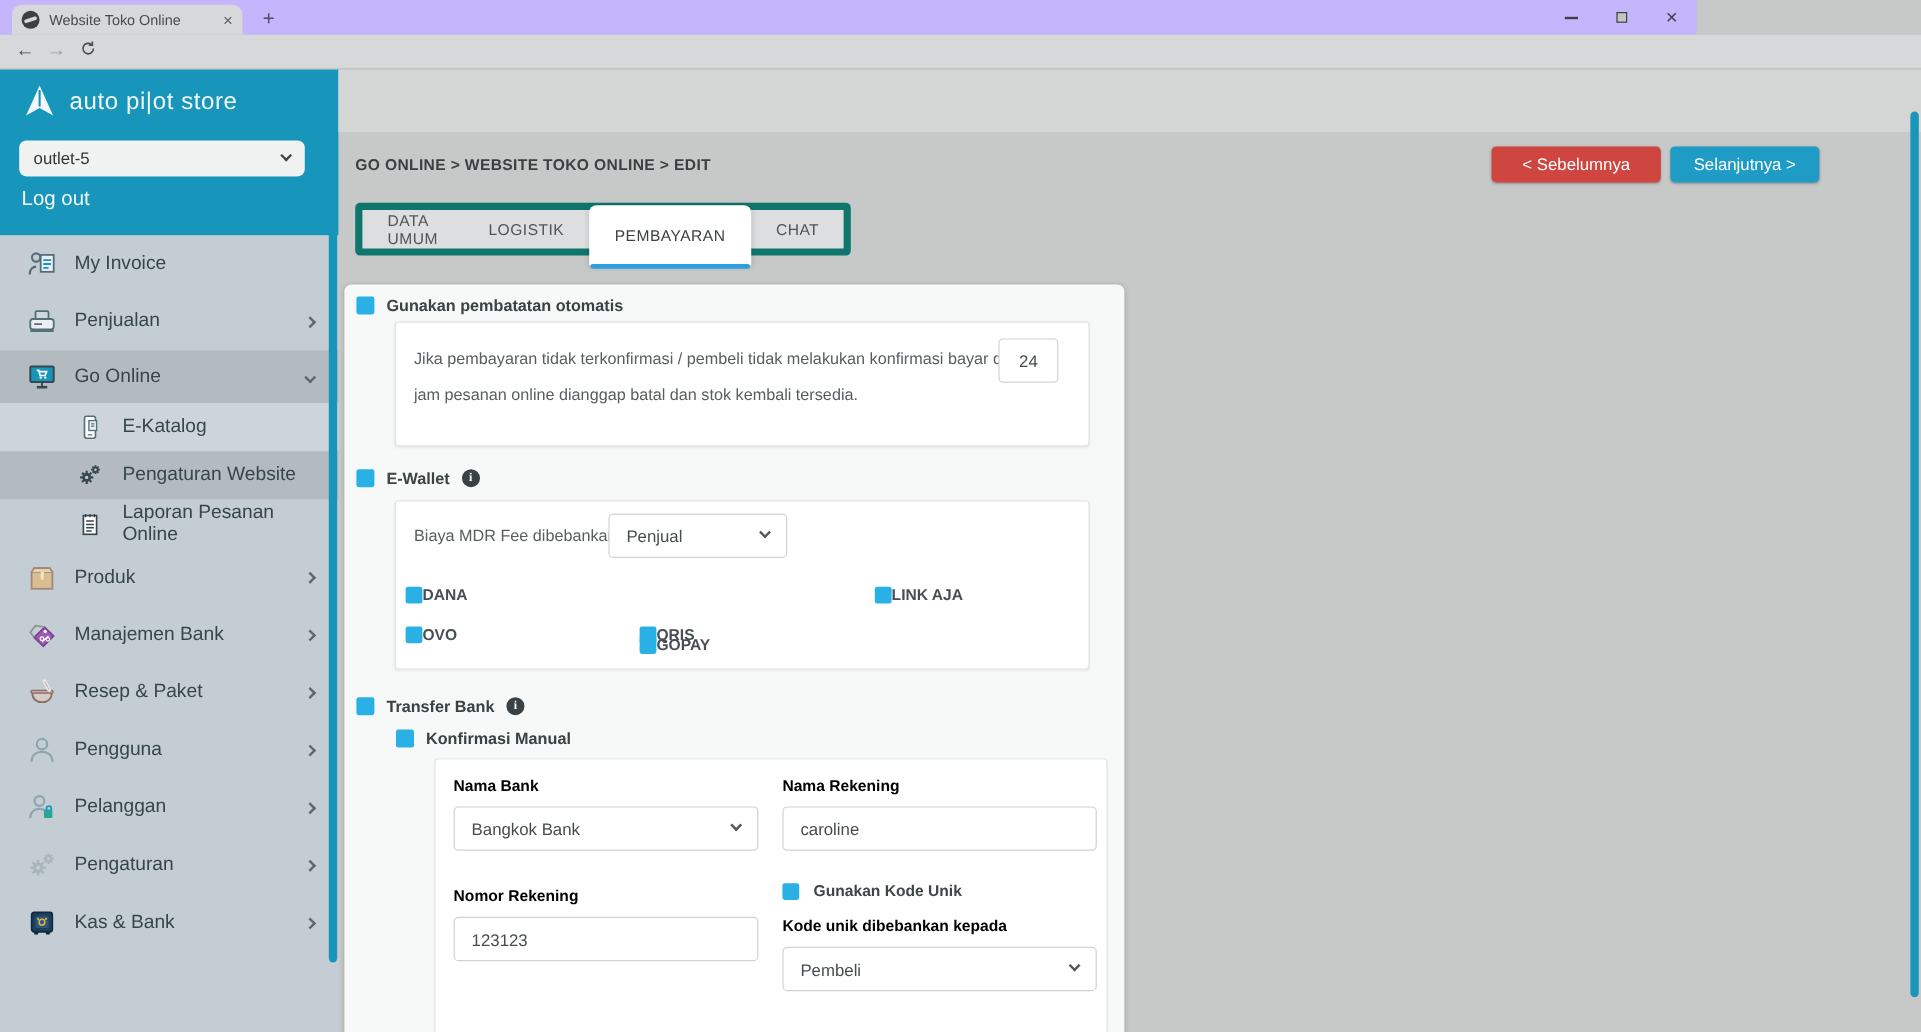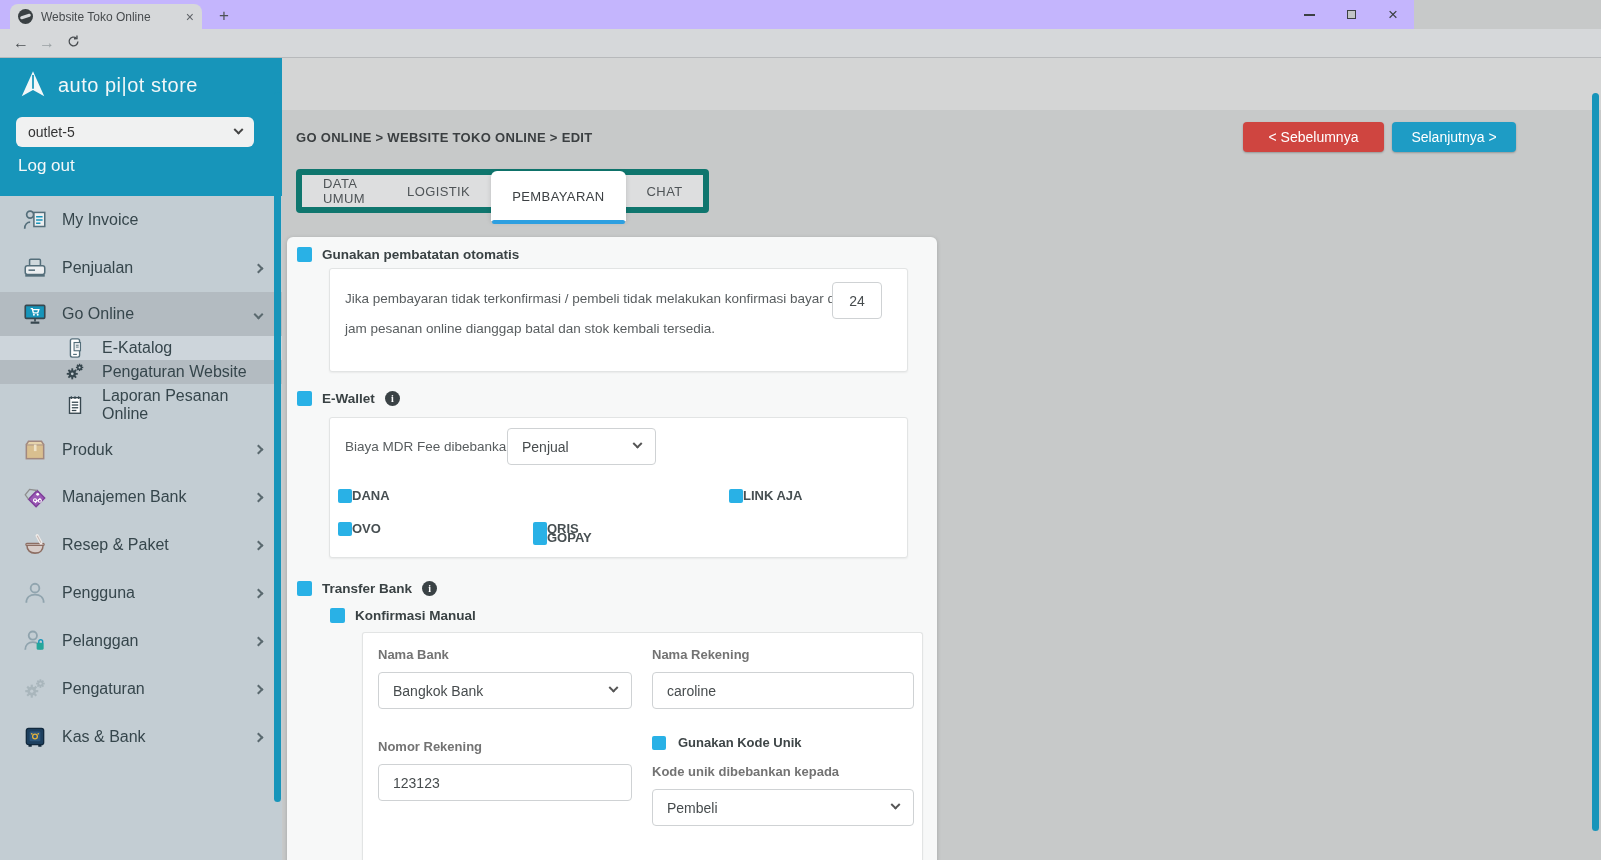--- a/index.html
+++ b/index.html
@@ -38,21 +38,21 @@
   .logo-row { display:flex; align-items:center; gap:10px; padding:12px 4px 0 18px; }
   .logo-text { font-size:20px; letter-spacing:.5px; color:#f2f7f8; }
   .outlet { position:absolute; left:16px; top:59px; width:238px; height:30px; background:#f0f1f1; border-radius:6px;
     display:flex; align-items:center; padding:0 12px; color:#333; font-size:14px; cursor:pointer; }
   .logout { position:absolute; left:18px; top:98px; font-size:17px; color:#f4f8f9; cursor:pointer; }
 
   #menu { position:absolute; left:0; top:138px; width:282px; display:flex; flex-direction:column; }
   .mrow { display:flex; align-items:center; gap:14px; padding:0 20px 0 22px; font-size:16px; color:#36464c; cursor:pointer; }
   .mrow.sub { padding-left:62px; }
   .mrow .mi { width:26px; height:26px; flex:none; display:flex; align-items:center; justify-content:center; }
-  .h48{height:48px} .h44{height:44px} .h40{height:24px} .h42{height:42px} .h47{height:47px}
+  .h48{height:48px} .h44{height:44px} .h40{height:40px} .h42{height:42px} .h47{height:47px}
   .row-active { background:#b3bbc1; }
   .row-sub-lite { background:#cdd5db; }
   .chr { margin-left:auto; width:7px; height:7px; border-right:2px solid #5a696f; border-bottom:2px solid #5a696f; transform:rotate(-45deg); flex:none; }
   .chd { margin-left:auto; width:7px; height:7px; border-right:2px solid #5a696f; border-bottom:2px solid #5a696f; transform:rotate(45deg); flex:none; }
   .sb-scroll { position:absolute; left:274px; top:34px; width:7px; height:710px; background:#1795ba; border-radius:4px; }
 
   
   #main { position:absolute; left:282px; top:58px; width:1319px; height:802px; }
   .topband { position:absolute; left:0; top:0; width:1319px; height:52px; background:#d4d5d5; }
   .crumb { position:absolute; left:14px; top:72px; font-size:13px; font-weight:bold; letter-spacing:.3px; color:#3b3f41; }
@@ -69,21 +69,21 @@
   .sech { position:absolute; display:flex; align-items:center; gap:10px; font-size:13.5px; font-weight:bold; color:#3a4244; }
   .cb { width:15px; height:15px; background:#29b1e6; border-radius:2px; flex:none; cursor:pointer; }
   .cb.sm { width:14px; height:14px; }
   .info { width:15px; height:15px; border-radius:50%; background:#3a4245; color:#fff; font-size:10px; font-weight:bold;
     display:flex; align-items:center; justify-content:center; font-family:"Liberation Serif",serif; }
   .card { position:absolute; background:#fff; border:1px solid #e2e4e4; border-radius:3px; box-shadow:0 1px 2px rgba(0,0,0,.06); }
   .ptext { position:absolute; font-size:13.5px; color:#585d5f; }
   .field { position:absolute; height:37px; background:#fff; border:1px solid #cfd2d4; border-radius:4px; display:flex; align-items:center; padding:0 14px; font-size:14px; color:#474c4e; }
   .field.sel { cursor:pointer; }
   .caret { margin-left:auto; width:7px; height:7px; border-right:2px solid #555; border-bottom:2px solid #555; transform:rotate(45deg) translate(-2px,-2px); }
-  .flabel { position:absolute; font-size:13px; font-weight:bold; color:#737373; }
+  .flabel { position:absolute; font-size:13px; font-weight:bold; color:#000000; }
   .inp { position:absolute; height:37px; background:#fff; border:1px solid #cfd2d4; border-radius:4px; font-size:14px; color:#474c4e;
     padding:0 14px; font-family:"Liberation Sans","DejaVu Sans",sans-serif; }
   .prov { position:absolute; display:flex; align-items:center; font-size:13px; font-weight:bold; color:#474f52; }
   .cbrow { position:absolute; display:flex; align-items:center; gap:12px; font-size:13px; font-weight:bold; color:#3e4547; }
 
   .main-scroll { position:absolute; left:1592px; top:93px; width:7px; height:738px; background:#1795ba; border-radius:4px; }
 </style>
 </head>
 <body>
 

